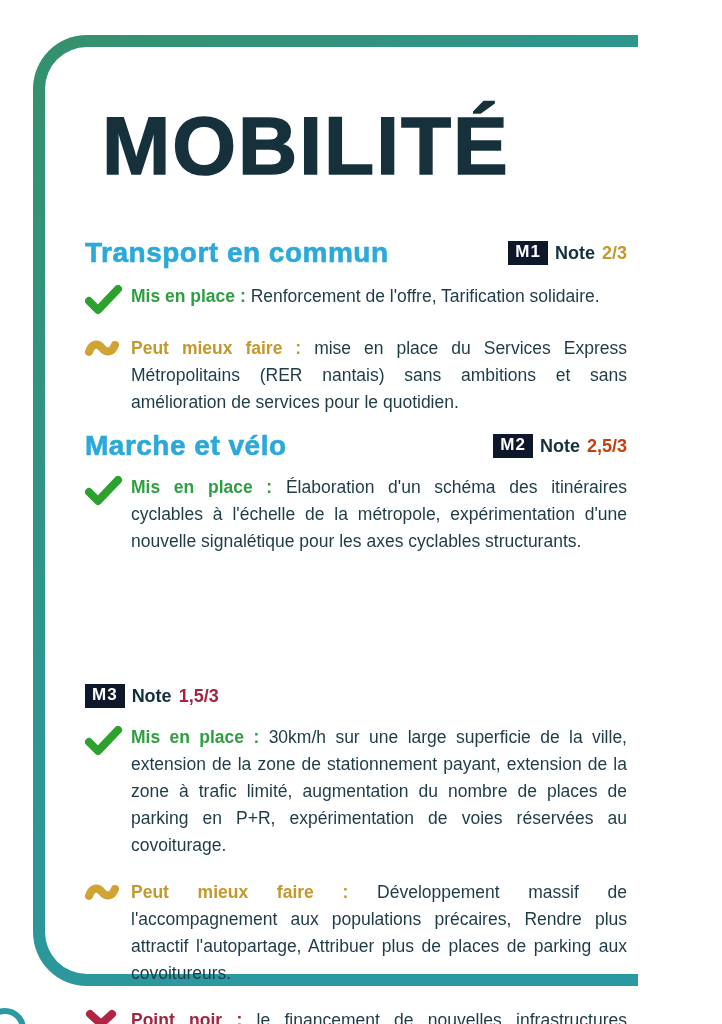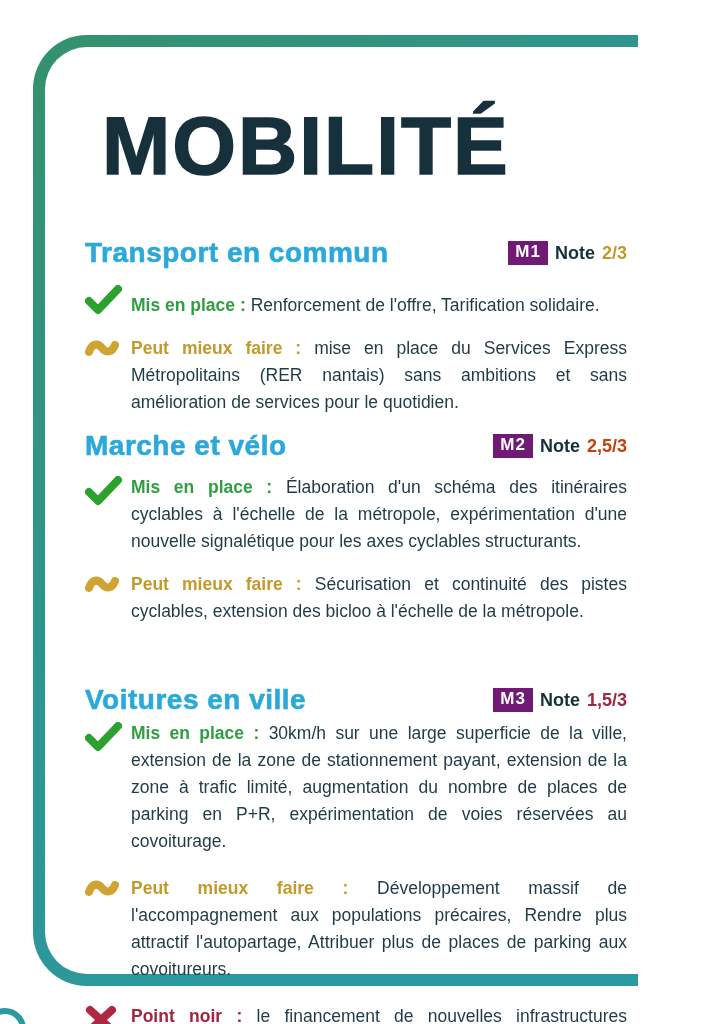--- a/index.html
+++ b/index.html
@@ -23,38 +23,38 @@
 
   .section{position:absolute;left:85px;width:542px;}
   .sec-1{top:193px;}
   .sec-2{top:386px;}
   .sec-3{top:640px;}
 
   .sec-header{display:flex;justify-content:space-between;align-items:center;margin-top:44px;}
   .sec-title{font-size:28px;font-weight:700;letter-spacing:0.5px;color:#2aa9da;
          -webkit-text-stroke:0.6px #2aa9da;}
   .note{display:flex;align-items:center;gap:7px;font-weight:700;font-size:18px;}
-  .badge{background:#701a75;color:#ffffff;font-weight:700;font-size:17px;
+  .badge{background:#0f172a;color:#ffffff;font-weight:700;font-size:17px;
          padding:1px 7px 3px 7px;letter-spacing:1px;}
   .note-label{color:#14303b;}
   .note-gold{color:#c3992b;}
   .note-green{color:#c2410c;}
   .note-red{color:#a3253f;}
 
   .item{display:flex;margin-top:16px;}
   .item .icon-cell{width:46px;flex:0 0 46px;padding-top:2px;}
   .item p{margin:0;flex:1;font-size:17.5px;line-height:27px;color:#1e3b46;
          text-align:justify;}
   .lbl{font-weight:700;}
   .lbl-done{color:#2f9e41;}
   .lbl-improve{color:#c3992b;}
   .lbl-bad{color:#a3253f;}
-  .sec-1 .item-0{margin-top:14px;align-items:flex-end;}
+  .sec-1 .item-0{margin-top:14px;}
   .sec-2 .item-0{margin-top:12px;}
-  .sec-3 .item-0{margin-top:4px;}
+  .sec-3 .item-0{margin-top:16px;}
   .sec-3 .item-1{margin-top:20px;justify-content:space-between;}
   .sec-3 .item-2{margin-top:20px;}
 </style>
 </head>
 <body>
 
 <div class="page">
 
   <div class="frame">
     <div class="frame-inner"></div>
@@ -103,34 +103,24 @@
     </div>
     <div class="item item-0">
       <span class="icon-cell">
         <svg width="38" height="30" viewBox="0 0 38 30">
             <path d="M4 16 L13 25 L33 4" fill="none" stroke="#2da12e" stroke-width="8" stroke-linecap="round" stroke-linejoin="round"></path>
           </svg>
       </span>
       <p><span class="lbl lbl-done">Mis en place :</span>
          <span>Élaboration d'un schéma des itinéraires cyclables à l'échelle de la métropole, expérimentation d'une nouvelle signalétique pour les axes cyclables structurants.</span></p>
     </div>
-    <div class="item item-1">
-      <span class="icon-cell">
-        <svg width="34" height="24" viewBox="0 0 34 24">
-            <path d="M4 15 C7 6 13 6 17 11 C21 16 27 16 30 8" fill="none" stroke="#d0a433" stroke-width="8" stroke-linecap="round"></path>
-          </svg>
-      </span>
-      <p><span class="lbl lbl-improve">Peut mieux faire :</span>
-         <span>Sécurisation et continuité des pistes cyclables, extension des bicloo à l'échelle de la métropole.</span></p>
-    </div>
   </div>
 
   <div class="section sec-3">
     <div class="sec-header">
-      <div class="sec-title">Voitures en ville</div>
       <div class="note">
         <span class="badge">M3</span>
         <span class="note-label">Note</span>
         <span class="note-red">1,5/3</span>
       </div>
     </div>
     <div class="item item-0">
       <span class="icon-cell">
         <svg width="38" height="30" viewBox="0 0 38 30">
             <path d="M4 16 L13 25 L33 4" fill="none" stroke="#2da12e" stroke-width="8" stroke-linecap="round" stroke-linejoin="round"></path>

